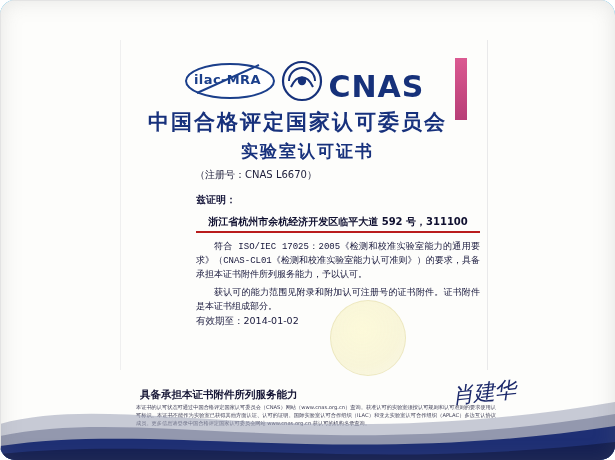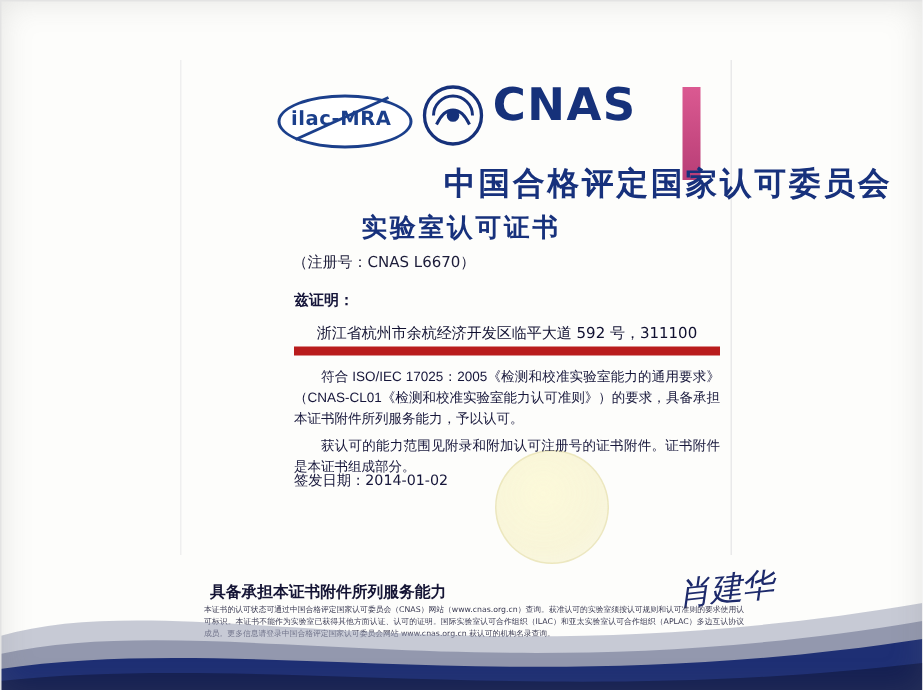--- a/index.html
+++ b/index.html
@@ -10,22 +10,23 @@
   body {
     width: 615px;
     height: 460px;
     font-family: "Liberation Sans", sans-serif;
     overflow: hidden;
   }
   #certificate {
     position: relative;
     width: 615px;
     height: 460px;
-    background: #e5e5e5;
+    background: #0ea5e9;
     overflow: hidden;
+    border-radius: 15px;
   }
   
   .page-bg {
     position: absolute;
     left: 0; top: 0;
     width: 615px; height: 460px;
     background: #fdfdfb;
   }
   
   .edge-shadow {
@@ -95,42 +96,42 @@
   .ilac-slash {
     position: absolute;
     left: 6px; top: 2px;
     width: 74px; height: 36px;
   }
 
   .cnas-logo {
     position: relative;
     width: 150px; height: 46px;
     display: flex;
-    align-items: flex-start;
+    align-items: flex-end;
     gap: 6px;
   }
   .cnas-mark {
     width: 42px; height: 42px;
     position: relative;
   }
   .cnas-word {
     font-family: "DejaVu Sans", sans-serif;
     font-weight: bold;
     font-size: 30px;
     letter-spacing: 1px;
     color: #16317a;
     line-height: 1;
   }
 
   
   .title-main {
     position: absolute;
     left: 0; top: 108px;
     width: 595px;
-    text-align: right;
+    text-align: center;
     font-family: "DejaVu Sans", sans-serif;
     font-weight: bold;
     font-size: 21px;
     letter-spacing: 2px;
     color: #17317c;
   }
   .title-sub {
     position: absolute;
     left: 0; top: 140px;
     width: 615px;
@@ -169,28 +170,28 @@
     font-family: "DejaVu Sans", sans-serif;
     font-size: 11px;
     font-weight: bold;
     color: #101030;
     margin-bottom: 4px;
   }
   .org-addr {
     text-align: center;
     font-family: "DejaVu Sans", sans-serif;
     font-size: 10px;
-    font-weight: normal;
+    font-weight: bold;
     color: #101030;
-    border-bottom: 6px solid #b91c1c;
+    border-bottom: 2px solid #b91c1c;
     padding-bottom: 2px;
     margin-bottom: 8px;
   }
   .para {
-    font-family: Liberation Sans, sans-serif;
+    font-family: Liberation Mono, monospace;
     font-size: 9px;
     line-height: 1.55;
     text-align: justify;
     text-indent: 18px;
     color: #16163a;
     margin-bottom: 4px;
   }
 
   
   .dates {
@@ -301,21 +302,21 @@
 
   <div class="body-block">
     <div class="certify-label">兹证明：</div>
     <div class="org-addr">浙江省杭州市余杭经济开发区临平大道 592 号，311100</div>
     <div class="para">符合 ISO/IEC 17025：2005《检测和校准实验室能力的通用要求》（CNAS-CL01《检测和校准实验室能力认可准则》）的要求，具备承担本证书附件所列服务能力，予以认可。</div>
     <div class="para">获认可的能力范围见附录和附加认可注册号的证书附件。证书附件是本证书组成部分。</div>
   </div>
 
   <div class="dates">
     <div class="row">
-      <span>签发日期：</span><span>2014-01-02</span>
+      <span>有效期至：</span><span>2014-01-02</span>
     </div>
   </div>
 
   <div class="auth-line">具备承担本证书附件所列服务能力</div>
   <div class="signature">肖建华</div>
 
   <div class="fineprint">本证书的认可状态可通过中国合格评定国家认可委员会（CNAS）网站（www.cnas.org.cn）查询。获准认可的实验室须按认可规则和认可准则的要求使用认可标识。本证书不能作为实验室已获得其他方面认证、认可的证明。国际实验室认可合作组织（ILAC）和亚太实验室认可合作组织（APLAC）多边互认协议成员。更多信息请登录中国合格评定国家认可委员会网站 www.cnas.org.cn 获认可的机构名录查询。</div>
 
   <svg class="waves" viewBox="0 0 615 92" preserveAspectRatio="none">
     <path d="M0,56 C120,22 300,88 615,34 L615,92 L0,92 Z" fill="#9aa0b6" opacity="0.55"></path>

